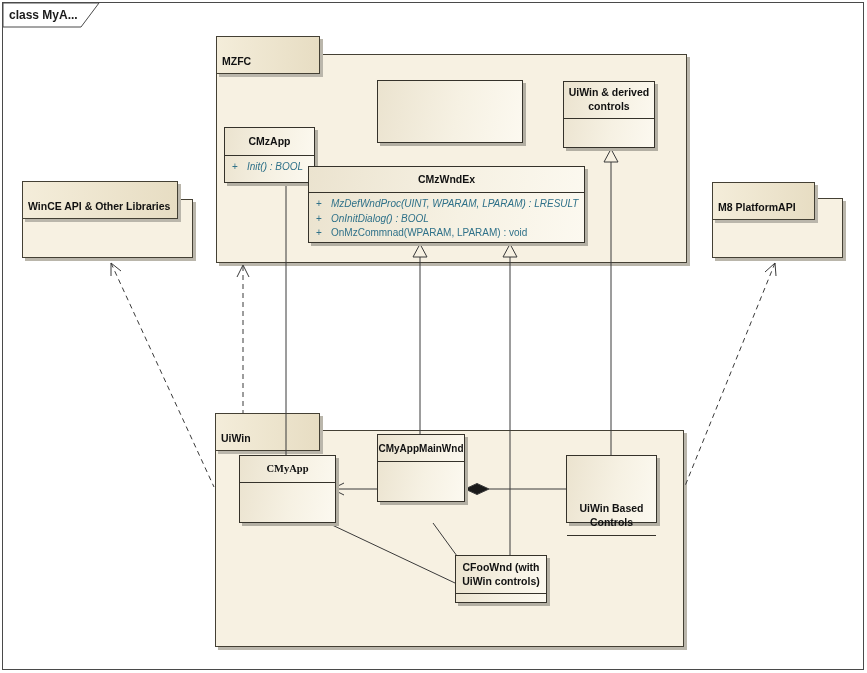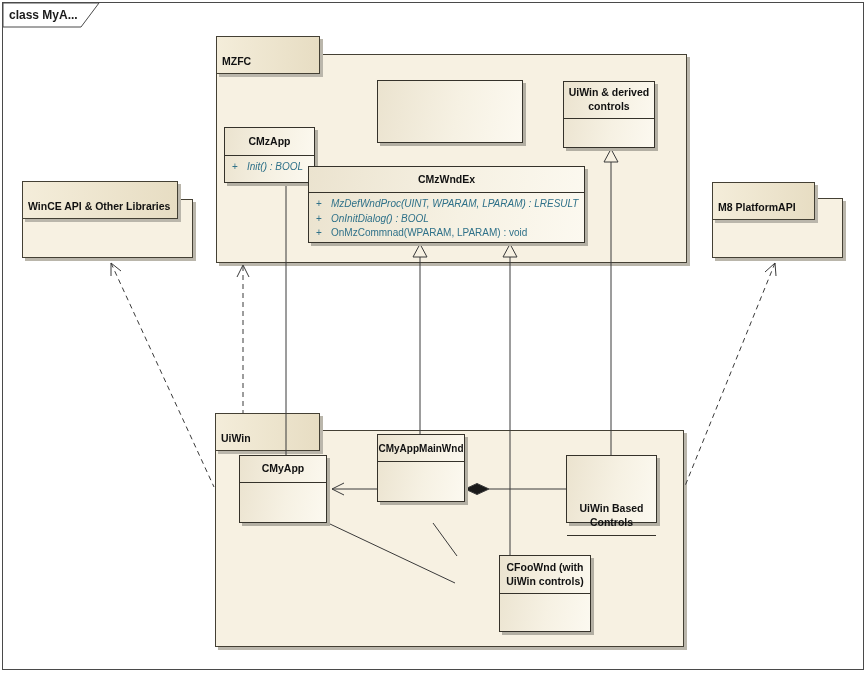--- a/index.html
+++ b/index.html
@@ -154,31 +154,31 @@
       <span class="vis">+</span>
       <span class="sig">OnInitDialog() : BOOL</span>
     </div>
     <div class="m-line">
       <span class="vis">+</span>
       <span class="sig">OnMzCommnad(WPARAM, LPARAM) : void</span>
     </div>
   </div>
 </div>
 
-<div class="abs cls" style="left:239px;top:455px;width:88px;height:68px;">
+<div class="abs cls" style="left:239px;top:455px;width:97px;height:68px;font-family:Liberation Serif, serif;">
   <div class="cls-title nowrap" style="height:27px;">CMyApp</div>
   <div class="cls-body"></div>
 </div>
 
 <div class="abs cls" style="left:377px;top:434px;width:88px;height:68px;">
   <div class="cls-title nowrap" style="height:27px;font-size:10px;">CMyAppMainWnd</div>
   <div class="cls-body"></div>
 </div>
 
 <div class="abs cls" style="left:566px;top:455px;width:91px;height:68px;">
   <div class="cls-title" style="height:40px;margin-top:40px;">UiWin Based Controls</div>
   <div class="cls-body"></div>
 </div>
 
-<div class="abs cls" style="left:455px;top:555px;width:92px;height:77px;margin-left:44px;">
+<div class="abs cls" style="left:455px;top:555px;width:92px;height:48px;">
   <div class="cls-title" style="height:38px;">CFooWnd (with UiWin controls)</div>
   <div class="cls-body"></div>
 </div>
 
 </body></html>

